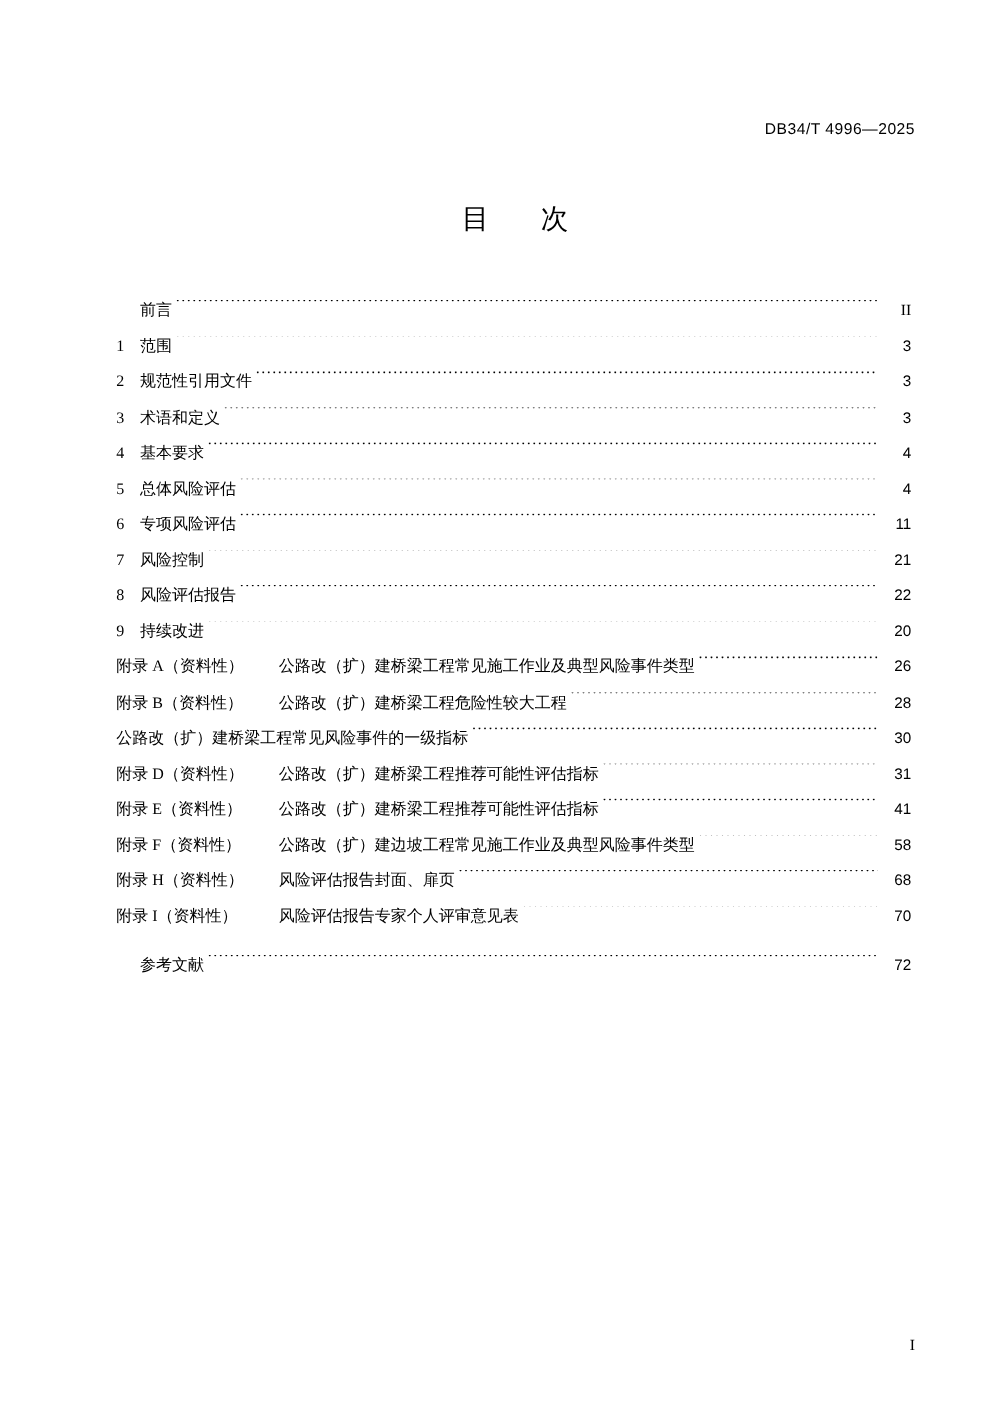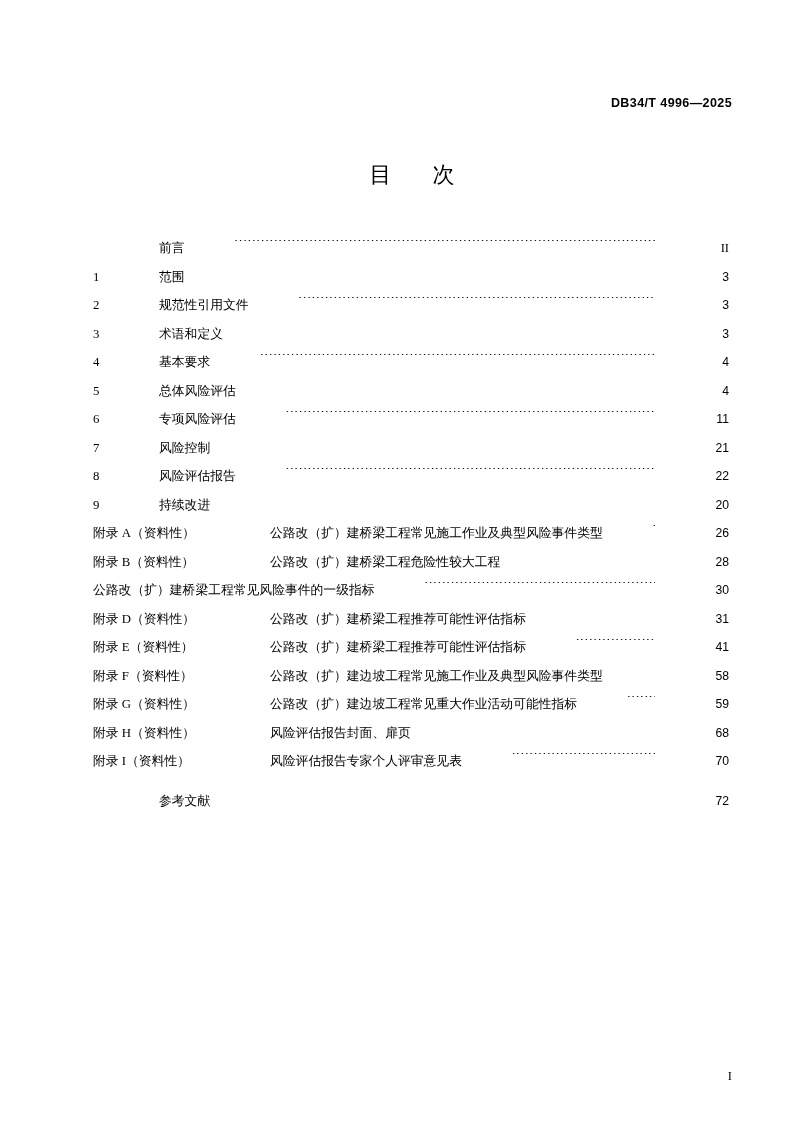--- a/index.html
+++ b/index.html
@@ -18,21 +18,21 @@
     margin: 0 auto;
     background: #ffffff;
     overflow: hidden;
     box-sizing: border-box;
   }
   .std-code {
     position: absolute;
     top: 96px;
     right: 68px;
     font-family: "Liberation Sans", sans-serif;
-    font-weight: bold;
+    font-weight: normal;
     font-size: 12.5px;
     letter-spacing: 0.4px;
     white-space: nowrap;
   }
   .toc-title {
     position: absolute;
     top: 160px;
     left: 12px;
     width: 100%;
     text-align: center;
@@ -47,21 +47,20 @@
     top: 234px;
     left: 93px;
     width: 636px;
   }
   .toc-row {
     display: flex;
     align-items: baseline;
     font-size: 12.8px;
     line-height: 28.5px;
     white-space: nowrap;
-    gap: 47px;
   }
   .toc-row.gap-before {
     margin-top: 11px;
   }
   .num {
     flex: 0 0 auto;
     width: 19px;
   }
   .annex-label {
     flex: 0 0 auto;
@@ -205,26 +204,20 @@
         <span class="leader"></span>
         <span class="pageno">41</span>
       </div>
       <div class="toc-row">
         <span class="annex-label">附录 F（资料性）</span>
         <span class="label">公路改（扩）建边坡工程常见施工作业及典型风险事件类型</span>
         <span class="leader"></span>
         <span class="pageno">58</span>
       </div>
       <div class="toc-row">
-        <span class="annex-label">附录 G（资料性）</span>
-        <span class="label">公路改（扩）建边坡工程常见重大作业活动可能性指标</span>
-        <span class="leader"></span>
-        <span class="pageno">59</span>
-      </div>
-      <div class="toc-row">
         <span class="annex-label">附录 H（资料性）</span>
         <span class="label">风险评估报告封面、扉页</span>
         <span class="leader"></span>
         <span class="pageno">68</span>
       </div>
       <div class="toc-row">
         <span class="annex-label">附录 I（资料性）</span>
         <span class="label">风险评估报告专家个人评审意见表</span>
         <span class="leader"></span>
         <span class="pageno">70</span>

